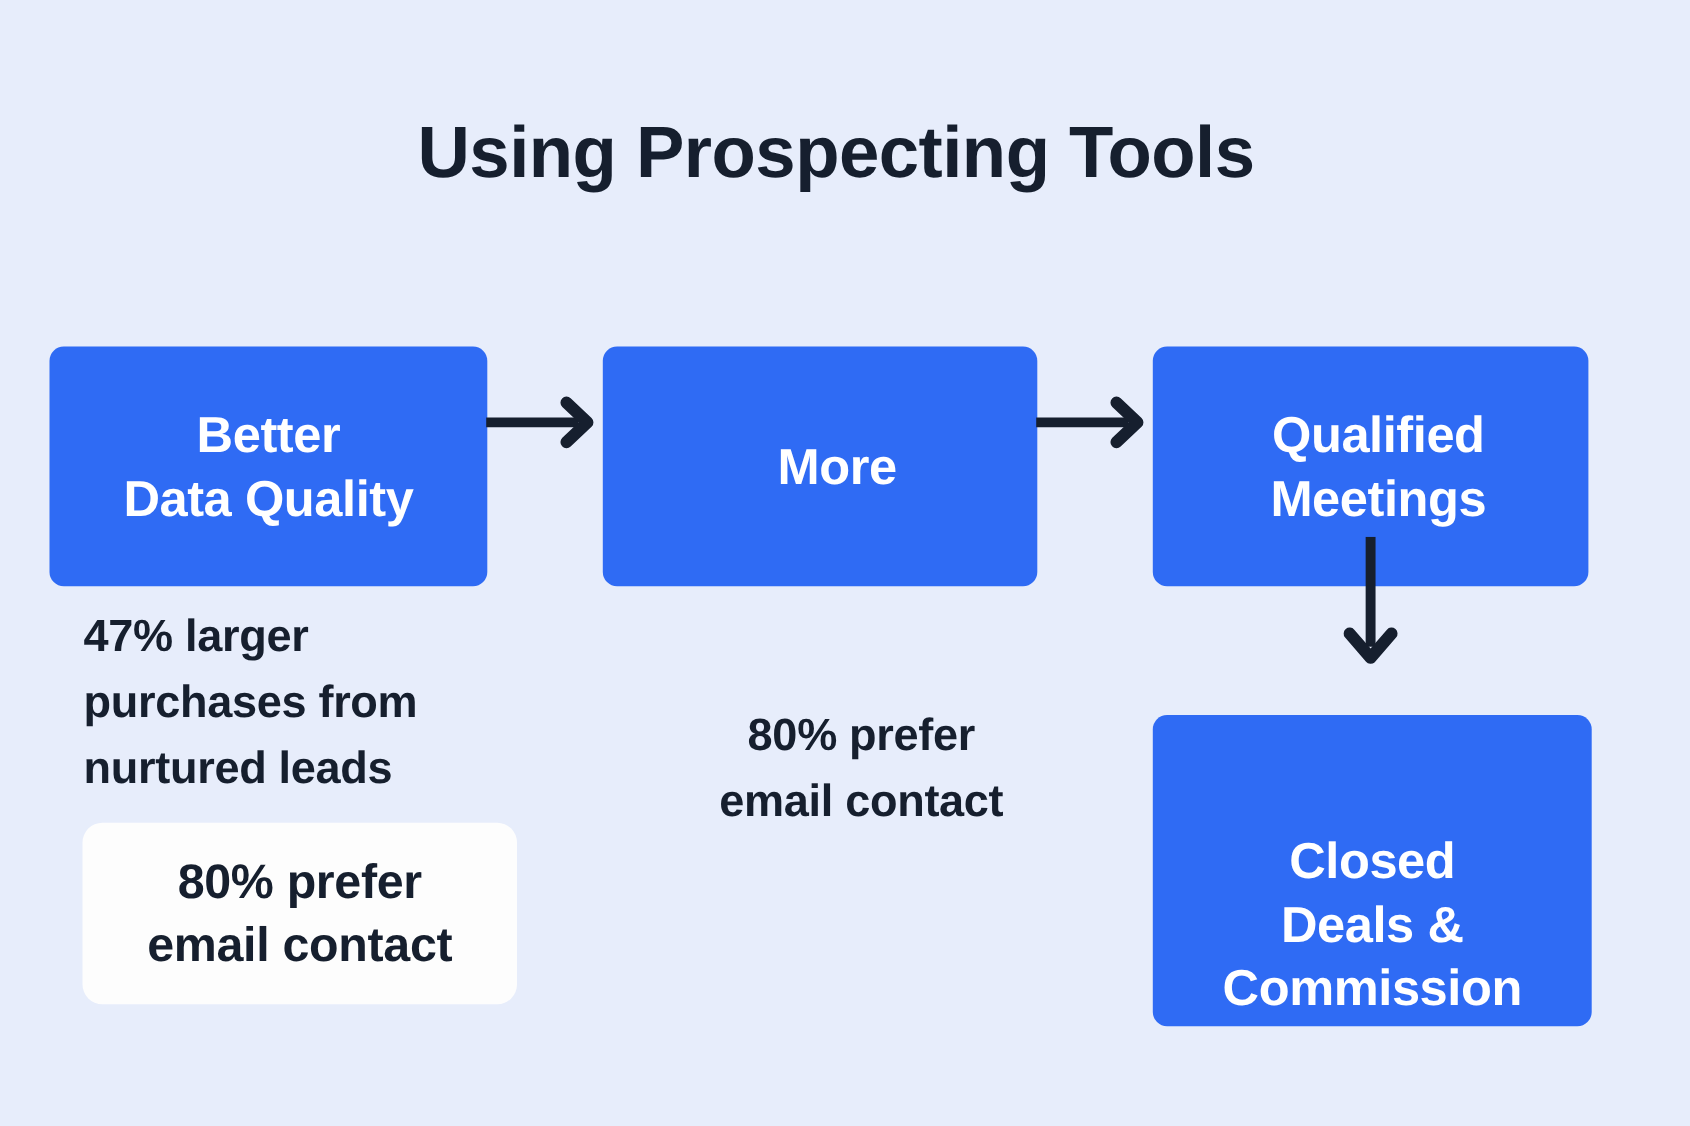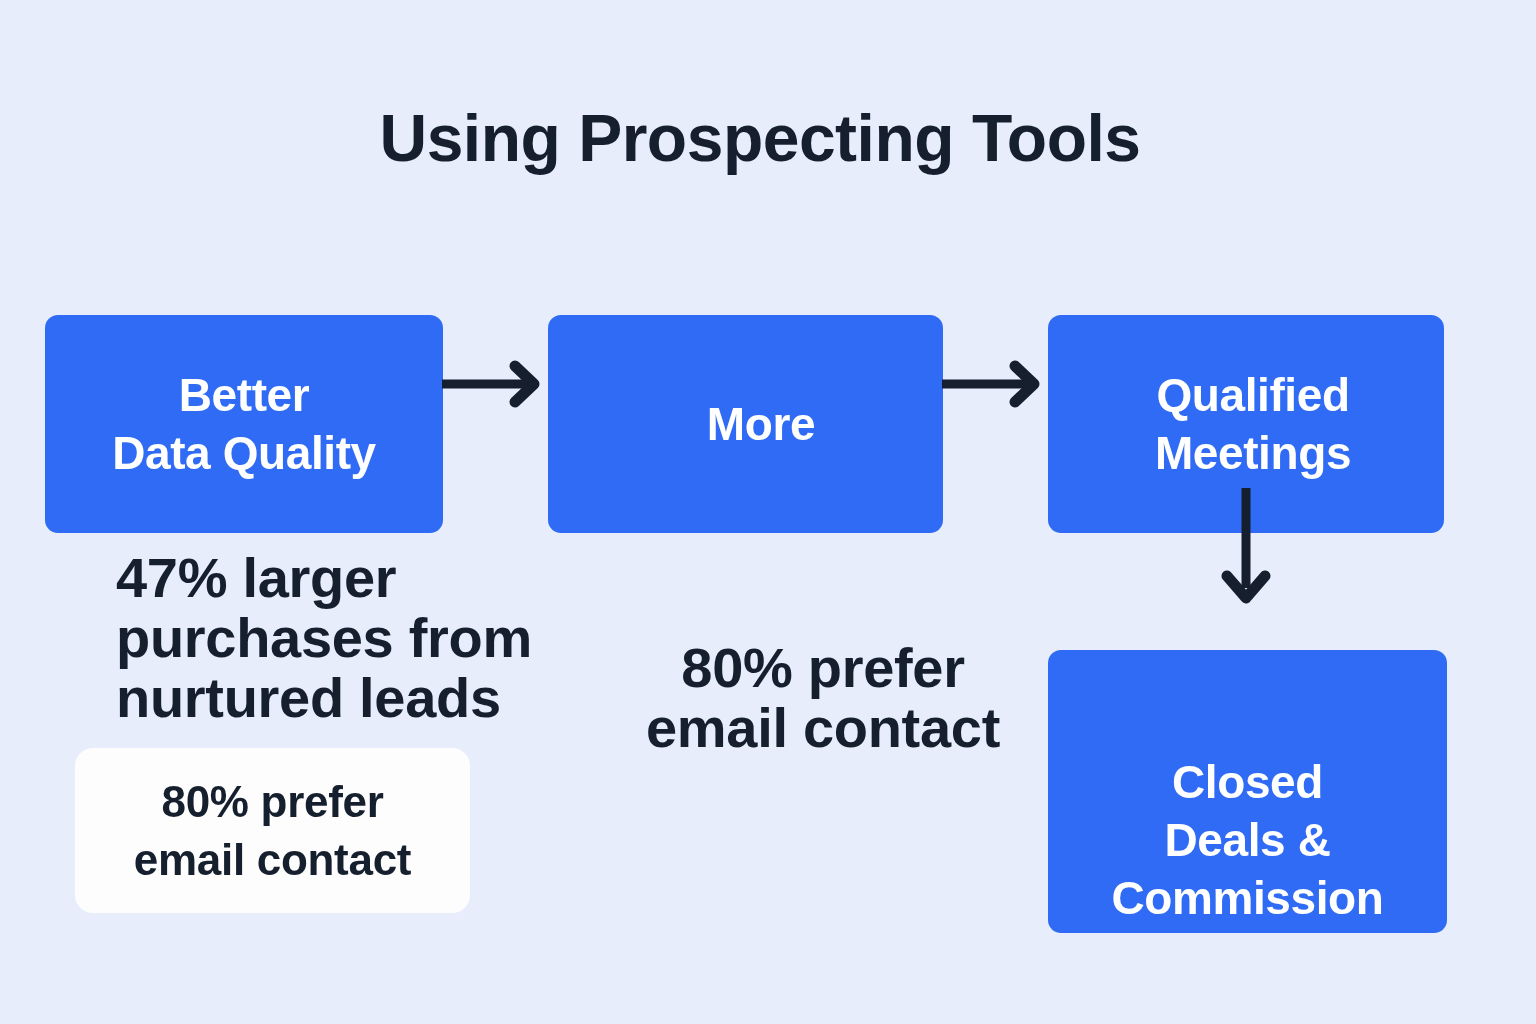--- a/index.html
+++ b/index.html
@@ -69,24 +69,23 @@
   }
   #arrow-1 { left: 440px;  top: 356px; width: 112px; height: 56px; }
   #arrow-2 { left: 940px;  top: 356px; width: 112px; height: 56px; }
   #arrow-3 { left: 1214px; top: 488px; width: 64px;  height: 122px; }
 
   
   .stat-text {
     position: absolute;
     color: #161f2e;
     font-weight: 700;
-    font-size: 56px;
+    font-size: 41px;
     line-height: 60px;
     letter-spacing: -0.3px;
-    margin-left: 40px;
   }
   .stat-text .stat-line { display: block; }
 
   #stat-47 {
     left: 76px;
     top: 548px;
     width: 430px;
     text-align: left;
   }
   #stat-80-center {

